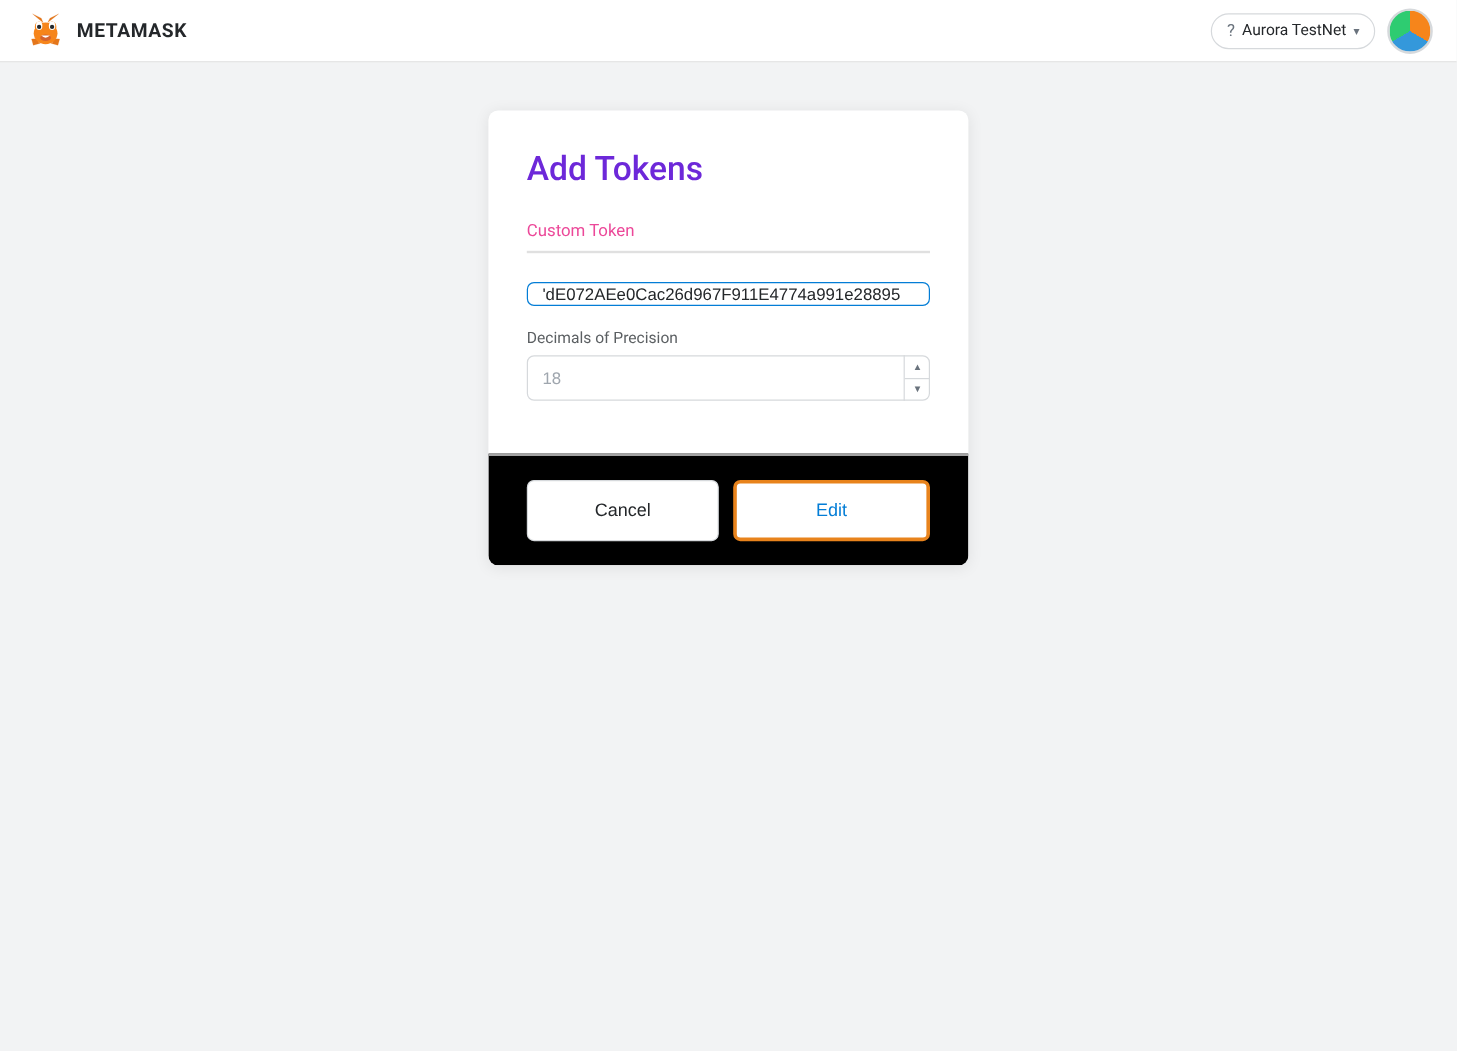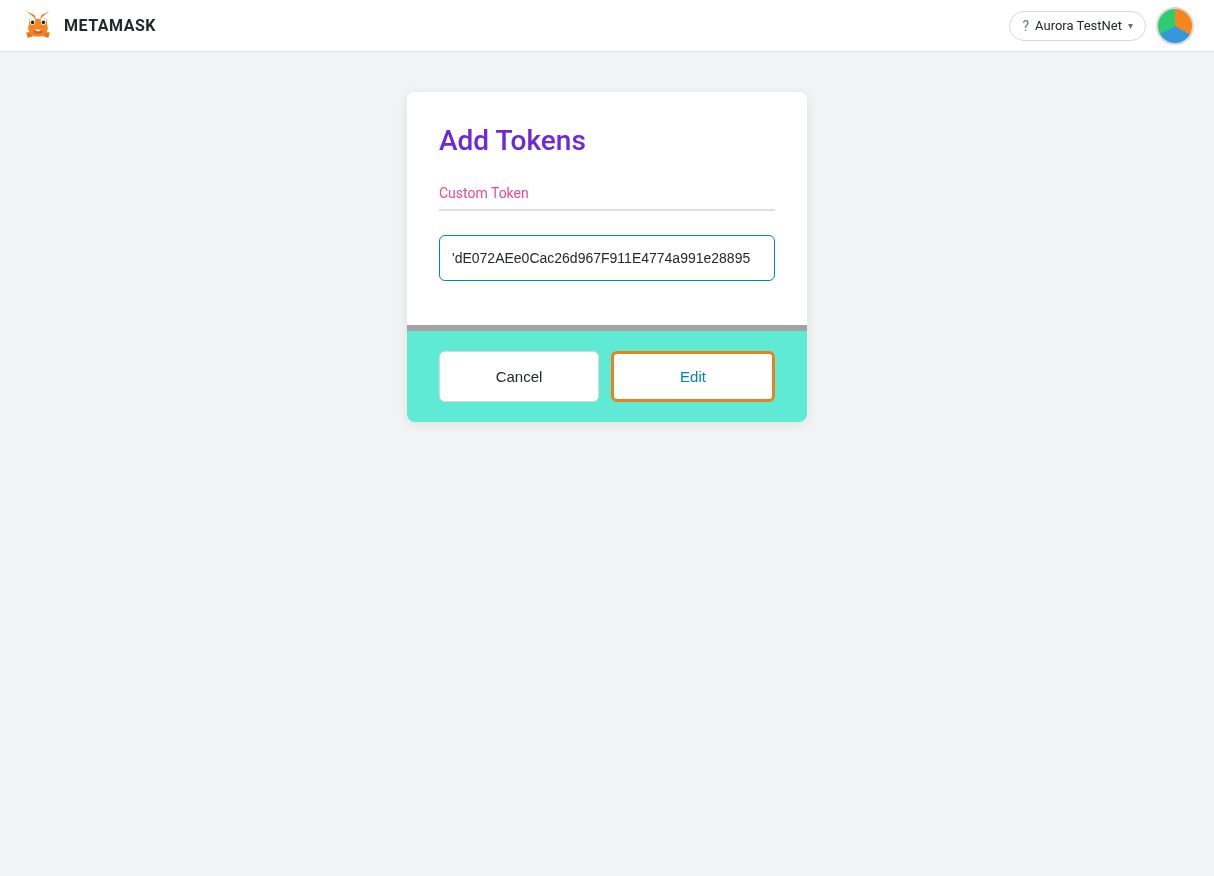--- a/index.html
+++ b/index.html
@@ -138,21 +138,21 @@
 
     .edit-link {
       font-size: 13px;
       color: #037dd6;
       cursor: pointer;
       text-decoration: none;
     }
 
     .form-input {
       width: 100%;
-      padding: 14px 12px;
+      padding: 1px 12px;
       border: 1px solid #037dd6;
       border-radius: 6px;
       font-size: 14px;
       color: #24272a;
       outline: none;
       background: #fff;
     }
 
     .form-input.readonly {
       border-color: #d6d9dc;
@@ -203,22 +203,22 @@
 
     .spinner-btn:first-child {
       border-bottom: 1px solid #d6d9dc;
     }
 
     
     .card-footer {
       display: flex;
       gap: 12px;
       padding: 20px 32px;
-      border-top: 6px solid #a3a3a3;
-      background: #5eead4;
+      border-top: 2px solid #a3a3a3;
+      background: #000000;
     }
 
     .btn-cancel {
       flex: 1;
       padding: 14px;
       border: 1px solid #d6d9dc;
       border-radius: 6px;
       background: #fff;
       font-size: 15px;
       color: #24272a;
@@ -285,20 +285,32 @@
 
       <div class="tab-row">
         <span class="tab-item">Custom Token</span>
       </div>
 
       <div class="form-group">
         <input type="text" class="form-input" value="'dE072AEe0Cac26d967F911E4774a991e28895" style="">
       </div>
 
 
+      <div class="form-group">
+        <div class="form-label-row">
+          <label class="form-label">Decimals of Precision</label>
+        </div>
+        <div class="decimals-input-wrapper">
+          <input type="text" class="decimals-input" value="18" readonly="" style="">
+          <div class="spinner-buttons">
+            <button class="spinner-btn">▲</button>
+            <button class="spinner-btn">▼</button>
+          </div>
+        </div>
+      </div>
 
     </div>
 
     <div class="card-footer">
       <button class="btn-cancel">Cancel</button>
       <button class="btn-next">Edit</button>
     </div>
   </div>
 </div>
 

